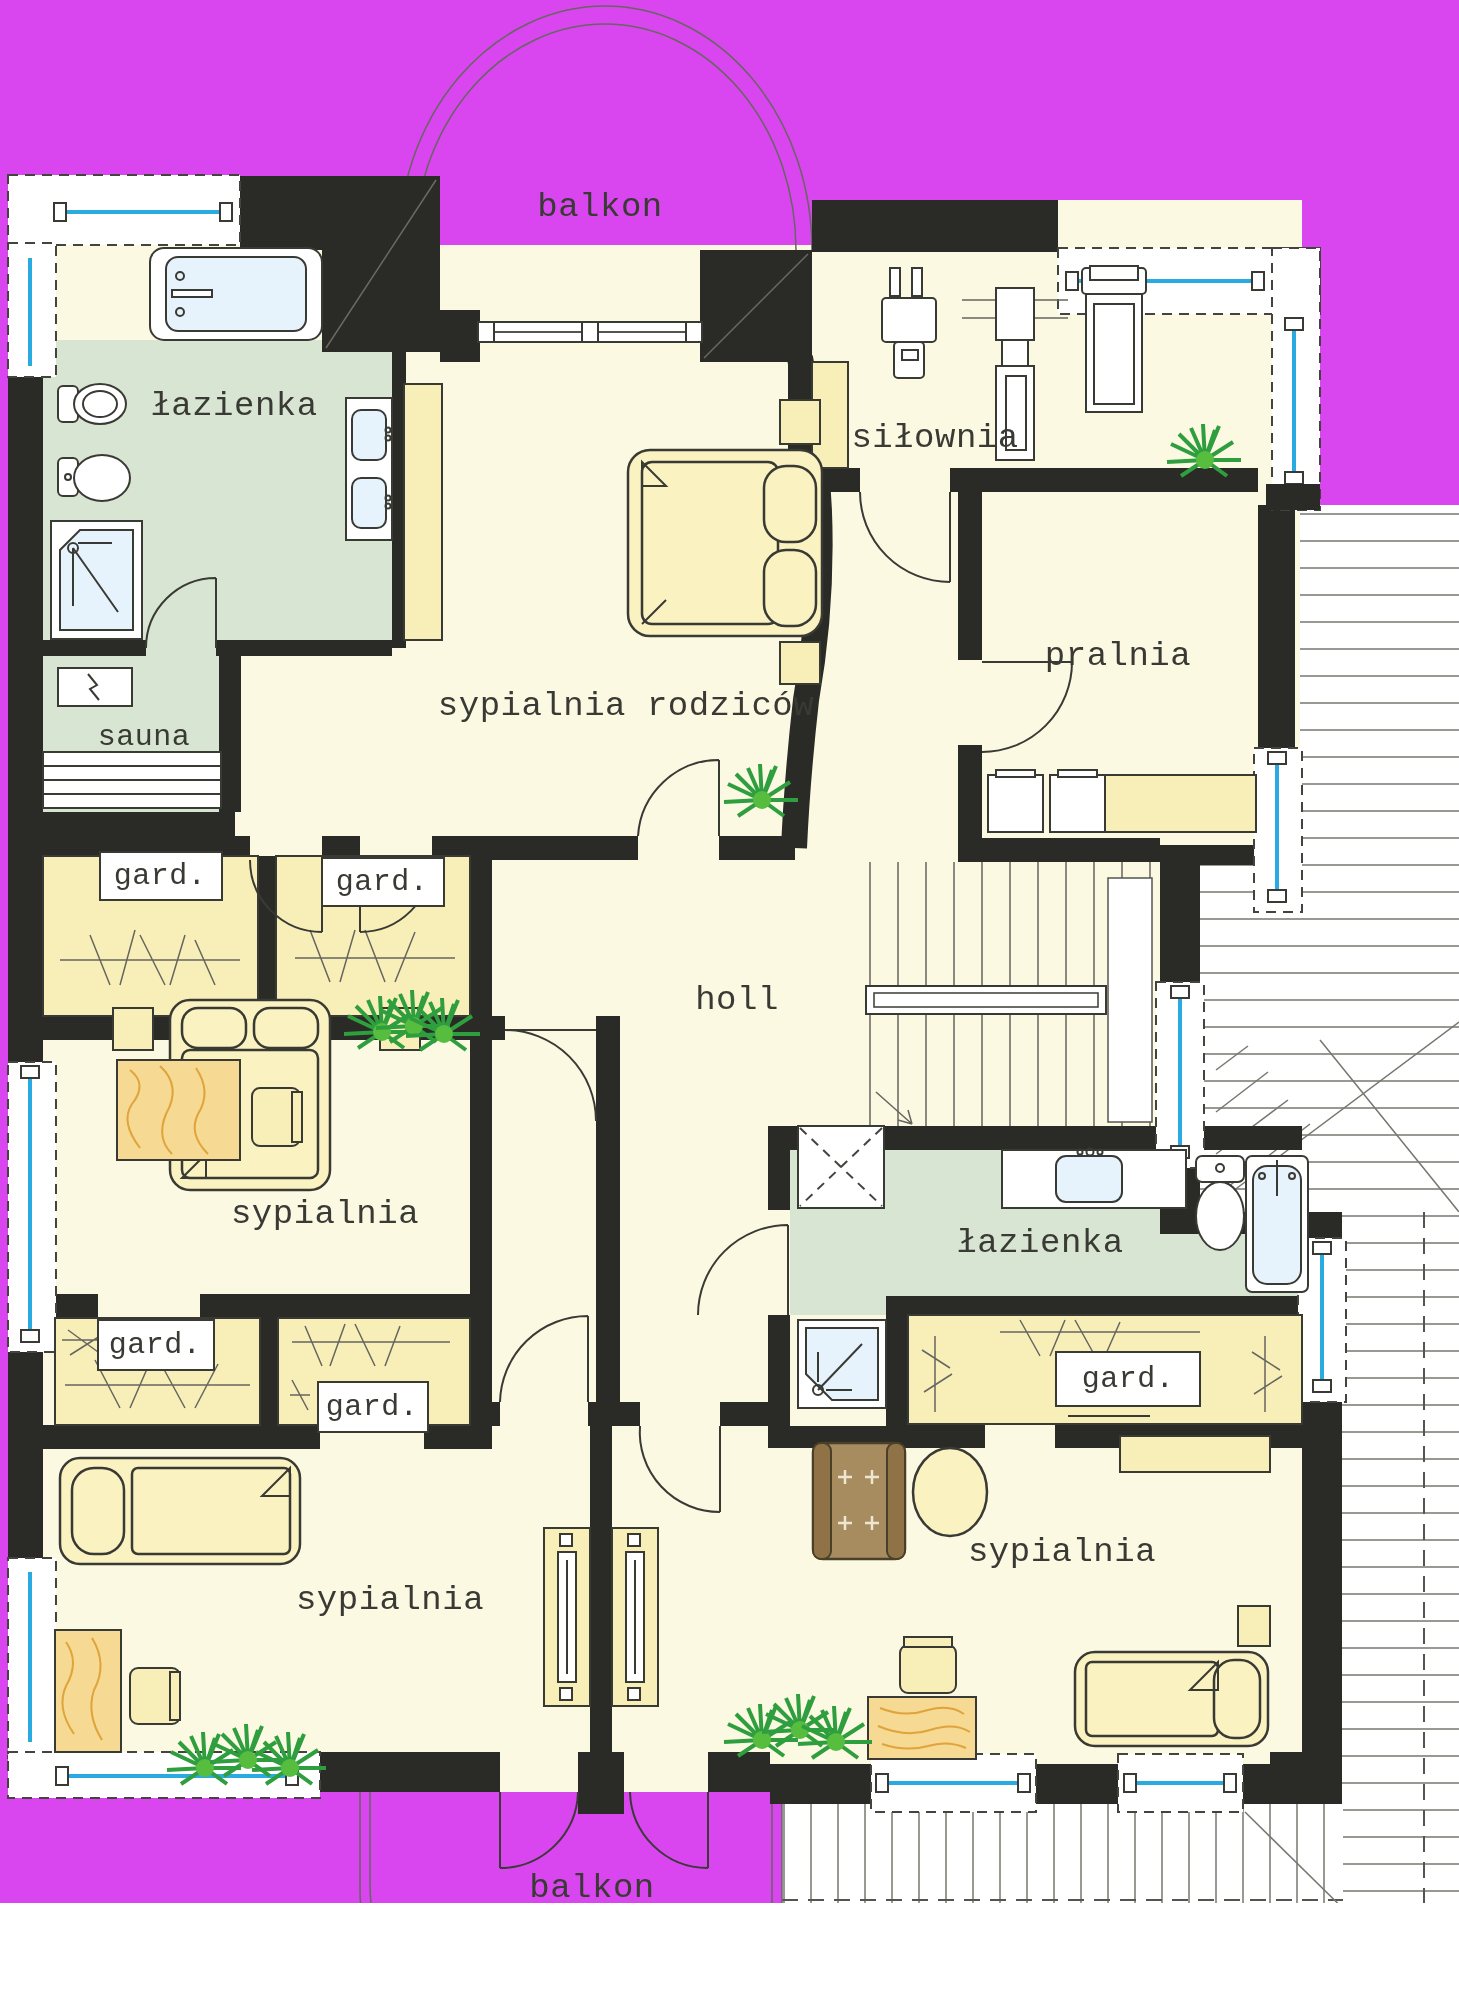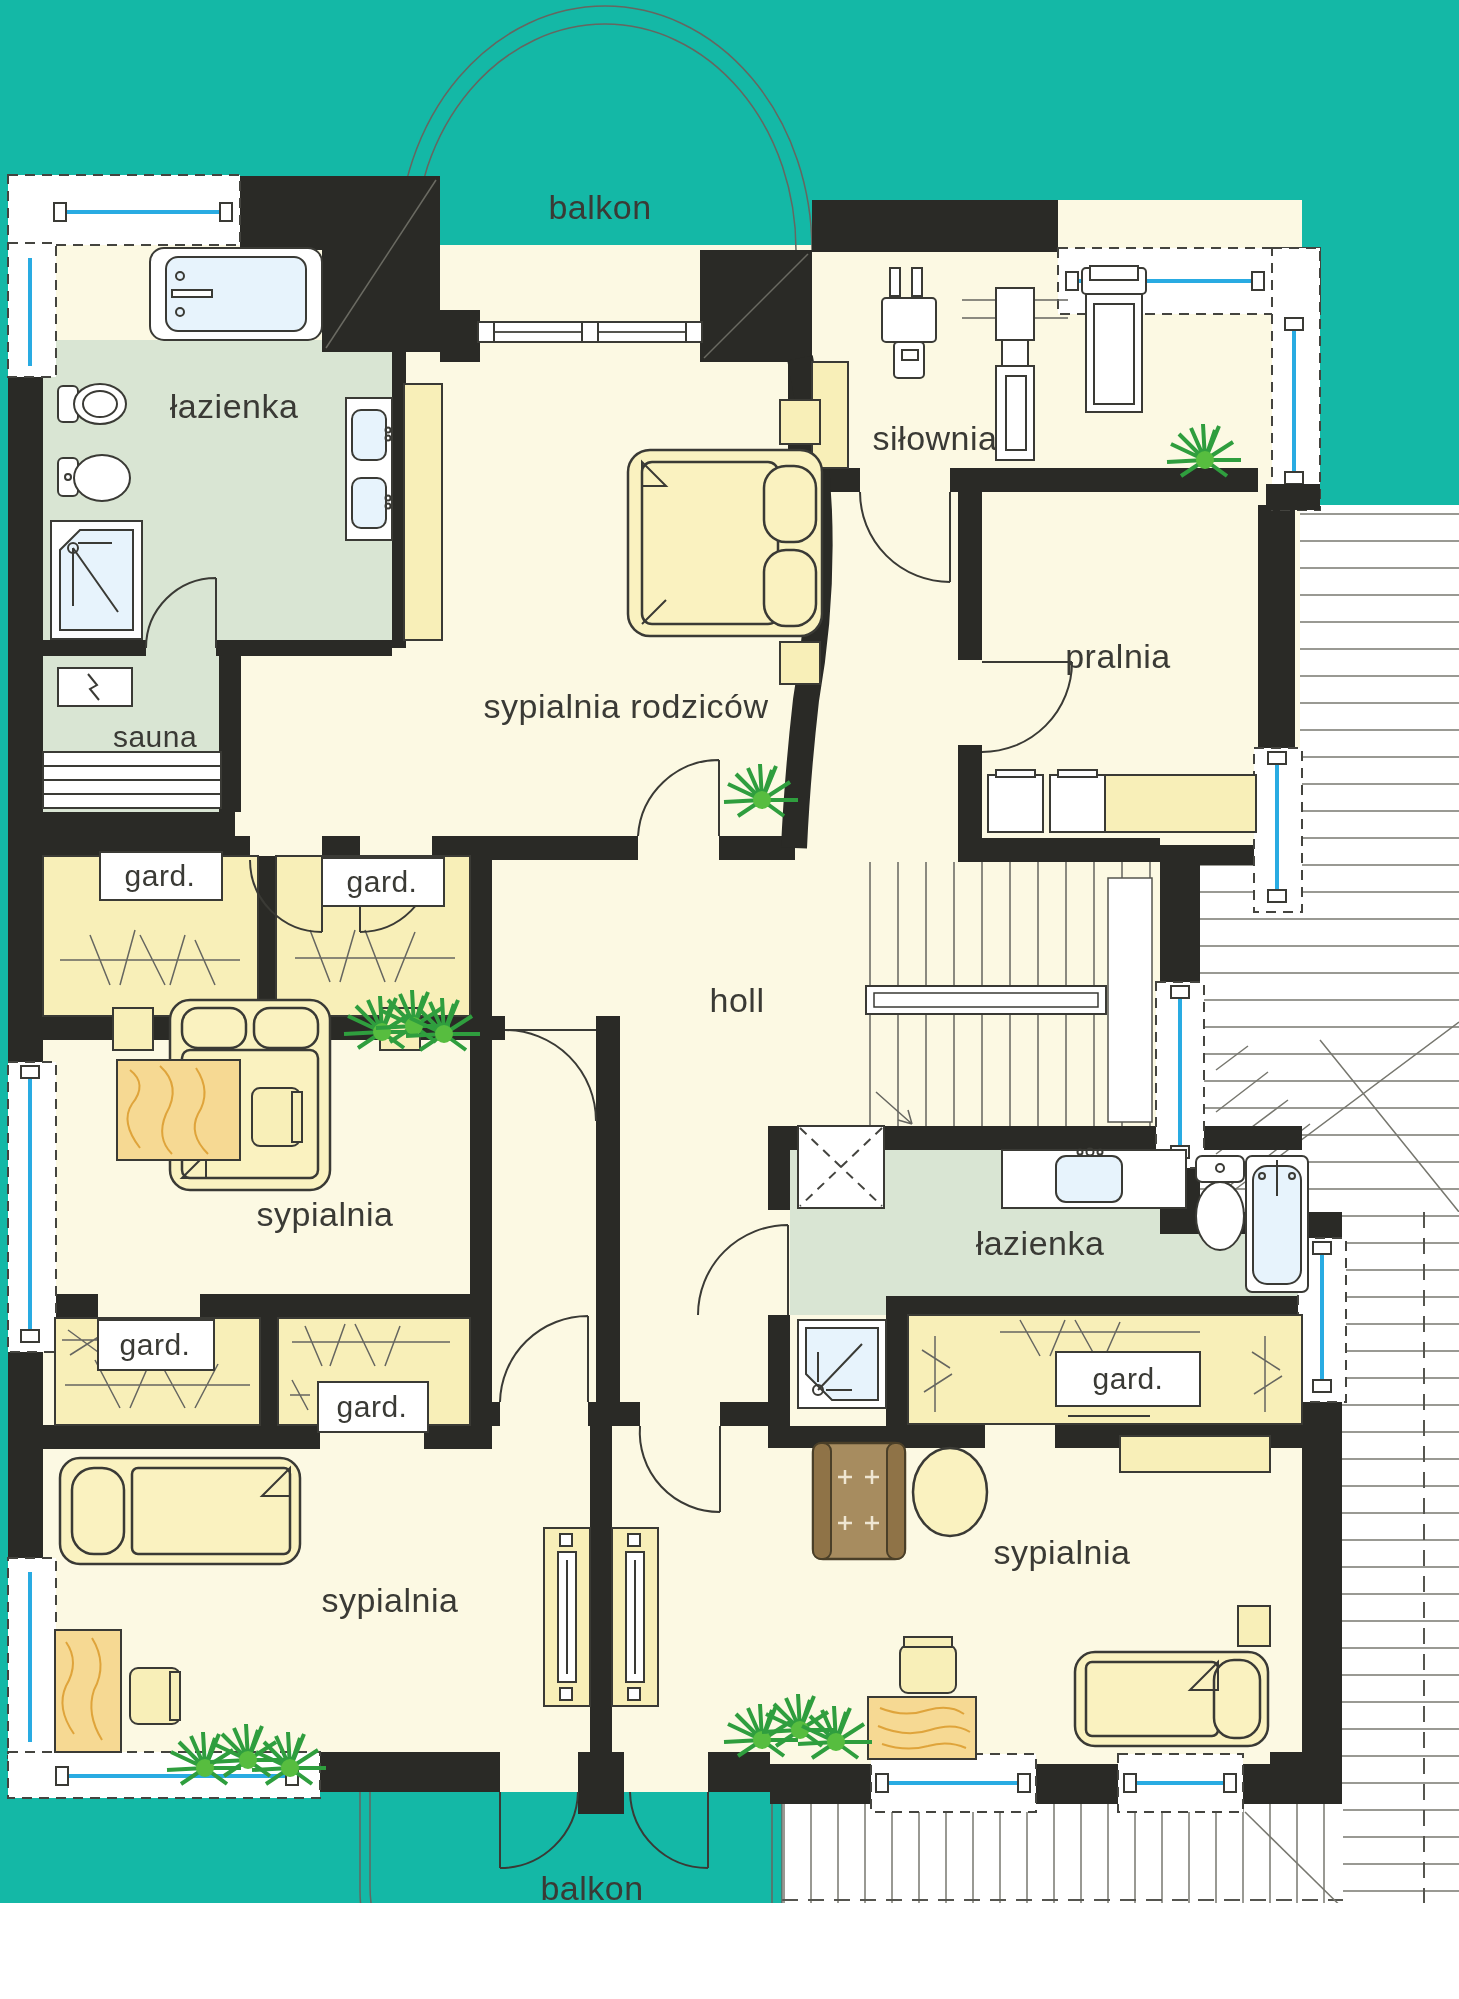--- a/index.html
+++ b/index.html
@@ -1,17 +1,17 @@
 <!DOCTYPE html>
 <html><head>
 <meta charset="utf-8">
 <style>
   html,body{margin:0;padding:0;background:#fff;}
-  #stage{position:relative;width:1459px;height:1903px;background:#14b8a6;overflow:hidden;
-         font-family:Liberation Sans, sans-serif;}
+  #stage{position:relative;width:1459px;height:1903px;background:#d946ef;overflow:hidden;
+         font-family:Liberation Mono, monospace;}
   #stage svg{position:absolute;left:0;top:0;}
   .lbl{position:absolute;transform:translate(-50%,-50%);font-size:34px;color:#3a3a35;
        white-space:nowrap;letter-spacing:0.5px;}
   .lbl.sm{font-size:30px;}
   
   .w{fill:#2a2a26;stroke:none;}
   .gr{fill:#d9e5d3;stroke:none;}
   .cr{fill:#fcf9e3;stroke:none;}
   .yl{fill:#f8efb8;stroke:#3a3a35;stroke-width:2;}
   .wh{fill:#ffffff;stroke:#3a3a35;stroke-width:2;}
@@ -479,21 +479,21 @@
     <rect class="wh" x="100" y="852" width="122" height="48"></rect>
     <rect class="wh" x="322" y="858" width="122" height="48"></rect>
     <rect class="wh" x="98" y="1320" width="116" height="50"></rect>
     <rect class="wh" x="318" y="1382" width="110" height="50"></rect>
     <rect class="wh" x="1056" y="1352" width="144" height="54"></rect>
   </g>
 </svg>
 
 <span class="lbl" style="left:600px;top:207px;">balkon</span>
 <span class="lbl" style="left:234px;top:406px;">łazienka</span>
-<span class="lbl sm" style="left:155px;top:737px;">sauna</span>
+<span class="lbl sm" style="left:144px;top:737px;">sauna</span>
 <span class="lbl" style="left:598px;top:706px;margin-left:28px;">sypialnia rodziców</span>
 <span class="lbl" style="left:935px;top:438px;text-align:right;">siłownia</span>
 <span class="lbl" style="left:1118px;top:656px;">pralnia</span>
 <span class="lbl" style="left:737px;top:1000px;">holl</span>
 <span class="lbl sm" style="left:160px;top:876px;">gard.</span>
 <span class="lbl sm" style="left:382px;top:882px;">gard.</span>
 <span class="lbl" style="left:325px;top:1214px;">sypialnia</span>
 <span class="lbl sm" style="left:155px;top:1345px;">gard.</span>
 <span class="lbl sm" style="left:372px;top:1407px;">gard.</span>
 <span class="lbl" style="left:1040px;top:1243px;">łazienka</span>

